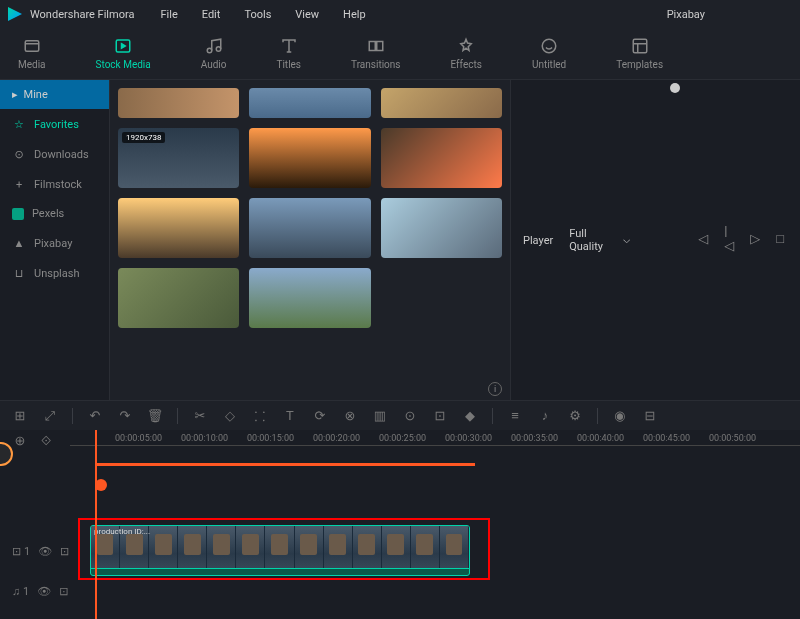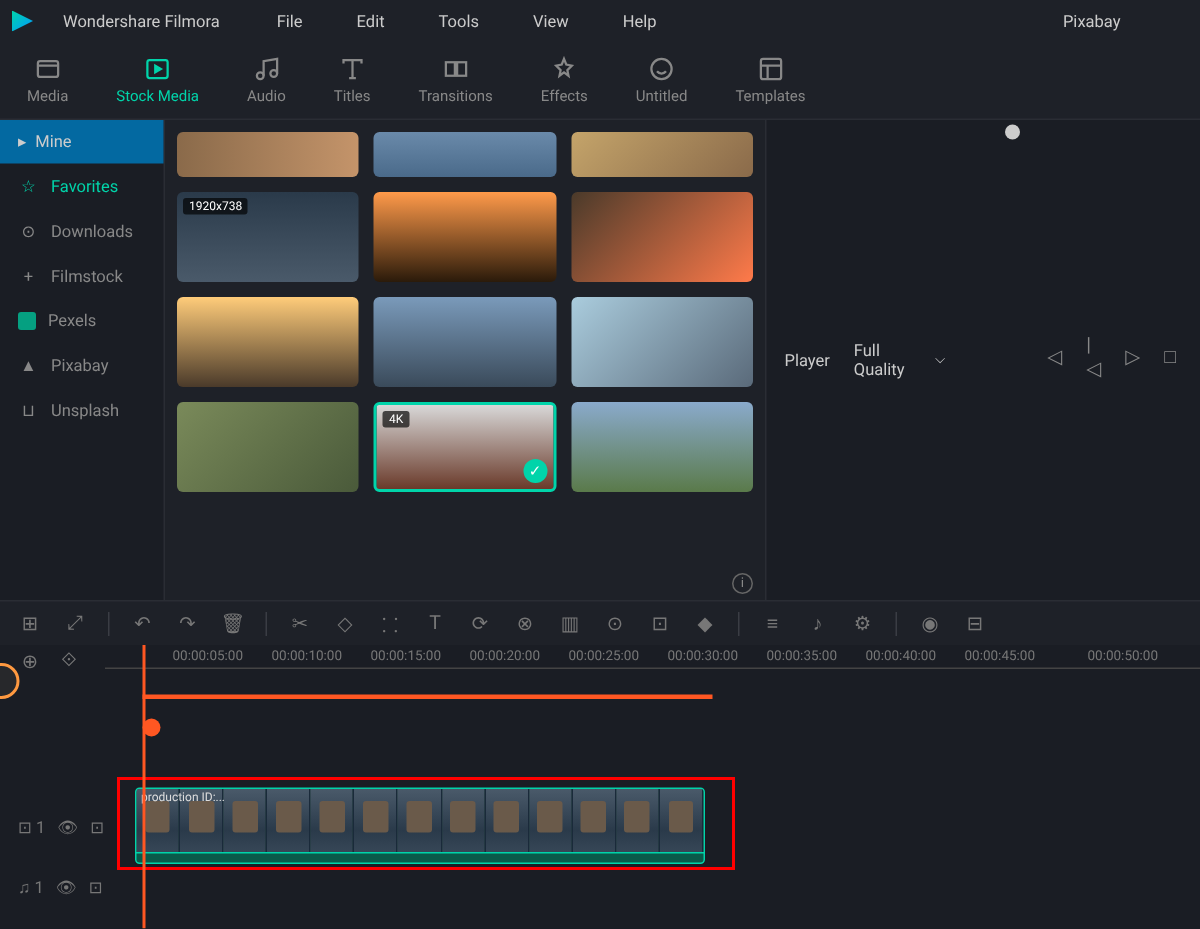--- a/index.html
+++ b/index.html
@@ -1,22 +1,22 @@
 <!DOCTYPE html>
 <html><head>
 <meta charset="utf-8">
 <style>
 *{margin:0;padding:0;box-sizing:border-box;font-family:-apple-system,BlinkMacSystemFont,"Segoe UI",Roboto,sans-serif}
 body{background:#1a1d24;color:#aaa;width:800px;height:619px;overflow:hidden;font-size:11px}
-.menubar{display:flex;align-items:center;height:28px;background:#1e2128;padding:0 8px;gap:16px}
+.menubar{display:flex;align-items:center;height:28px;background:#1e2128;padding:0 8px;gap:4px}
 .logo{width:14px;height:14px;background:linear-gradient(135deg,#00d4aa,#0099ff);clip-path:polygon(0 0,100% 50%,0 100%);margin-right:4px}
 .app-name{color:#ccc;font-size:11px;margin-right:12px}
 .menu-item{color:#ccc;font-size:11px;padding:4px 10px;cursor:pointer}
 .title-center{flex:1;text-align:center;color:#ccc;font-size:11px;margin-left:200px}
-.toolbar{display:flex;align-items:center;height:52px;background:#1e2128;padding:0 18px;gap:32px;border-bottom:1px solid #2a2d34}
+.toolbar{display:flex;align-items:center;height:52px;background:#1e2128;padding:0 18px;gap:50px;border-bottom:1px solid #2a2d34}
 .tool-item{display:flex;flex-direction:column;align-items:center;gap:4px;cursor:pointer;color:#888}
 .tool-item.active{color:#00d4aa}
 .tool-icon{width:18px;height:18px;display:flex;align-items:center;justify-content:center}
 .tool-label{font-size:10px}
 .main-area{display:flex;height:320px}
 .sidebar{width:110px;background:#1a1d24;border-right:1px solid #2a2d34}
 .sidebar-header{background:#0369a1;padding:8px 12px;color:#ccc;font-size:11px}
 .sidebar-item{display:flex;align-items:center;gap:8px;padding:8px 12px;cursor:pointer;color:#888;font-size:11px}
 .sidebar-item.active{color:#00d4aa}
 .sidebar-icon{width:14px;height:14px;display:flex;align-items:center;justify-content:center}
@@ -194,24 +194,20 @@
         <div class="thumb" style="background: linear-gradient(135deg, rgb(196, 164, 106), rgb(138, 106, 74)); height: 30px;"></div>
         <div class="thumb" style="background: linear-gradient(rgb(42, 58, 74), rgb(74, 90, 106));">
           <span class="thumb-badge">1920x738</span>
         </div>
         <div class="thumb" style="background: linear-gradient(rgb(255, 154, 74), rgb(42, 26, 10));"></div>
         <div class="thumb" style="background: linear-gradient(135deg, rgb(74, 58, 42), rgb(255, 122, 74));"></div>
         <div class="thumb" style="background: linear-gradient(rgb(255, 204, 122), rgb(74, 58, 42));"></div>
         <div class="thumb" style="background: linear-gradient(rgb(122, 154, 186), rgb(58, 74, 90));"></div>
         <div class="thumb" style="background: linear-gradient(135deg, rgb(170, 204, 221), rgb(90, 106, 122));"></div>
         <div class="thumb" style="background: linear-gradient(135deg, rgb(122, 138, 90), rgb(74, 90, 58));"></div>
-        <div class="thumb selected" style="background: linear-gradient(rgb(216, 216, 216), rgb(106, 58, 42));">
-          <span class="thumb-badge">4K</span>
-          <span class="thumb-check">✓</span>
-        </div>
         <div class="thumb" style="background: linear-gradient(rgb(138, 170, 204), rgb(90, 122, 74));"></div>
       </div>
     <span class="info-icon">i</span>
   </div>
 
   <div class="preview-panel">
     <div class="preview-header">
       <span>Player</span>
       <span>Full Quality</span>
       <span style="font-size:9px">⌵</span>
@@ -279,21 +275,21 @@
   <div class="ruler" id="ruler">
       <span class="ruler-tick" style="left: 45px;">00:00:05:00</span>
       <span class="ruler-tick" style="left: 111px;">00:00:10:00</span>
       <span class="ruler-tick" style="left: 177px;">00:00:15:00</span>
       <span class="ruler-tick" style="left: 243px;">00:00:20:00</span>
       <span class="ruler-tick" style="left: 309px;">00:00:25:00</span>
       <span class="ruler-tick" style="left: 375px;">00:00:30:00</span>
       <span class="ruler-tick" style="left: 441px;">00:00:35:00</span>
       <span class="ruler-tick" style="left: 507px;">00:00:40:00</span>
       <span class="ruler-tick" style="left: 573px;">00:00:45:00</span>
-      <span class="ruler-tick" style="left: 639px; margin-left: 16px;">00:00:50:00</span>
+      <span class="ruler-tick" style="left: 639px;">00:00:50:00</span>
     </div>
   <div class="ruler-line"></div>
   <div class="marker-line"></div>
   <div class="marker-dot"></div>
   <div class="playhead"></div>
   <div class="playhead-circle"></div>
   <div class="track-labels">
     <div style="height:46px"></div>
     <div class="track-label-row">
       <span>⊡ 1</span>

